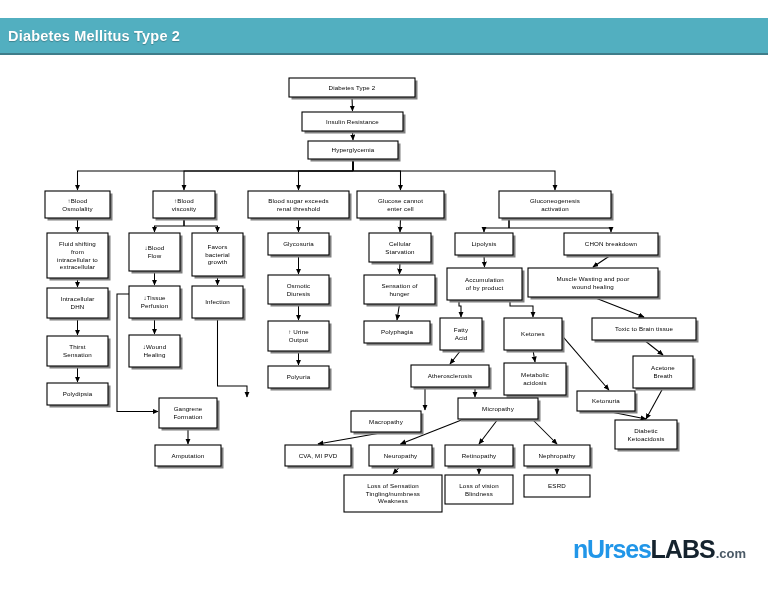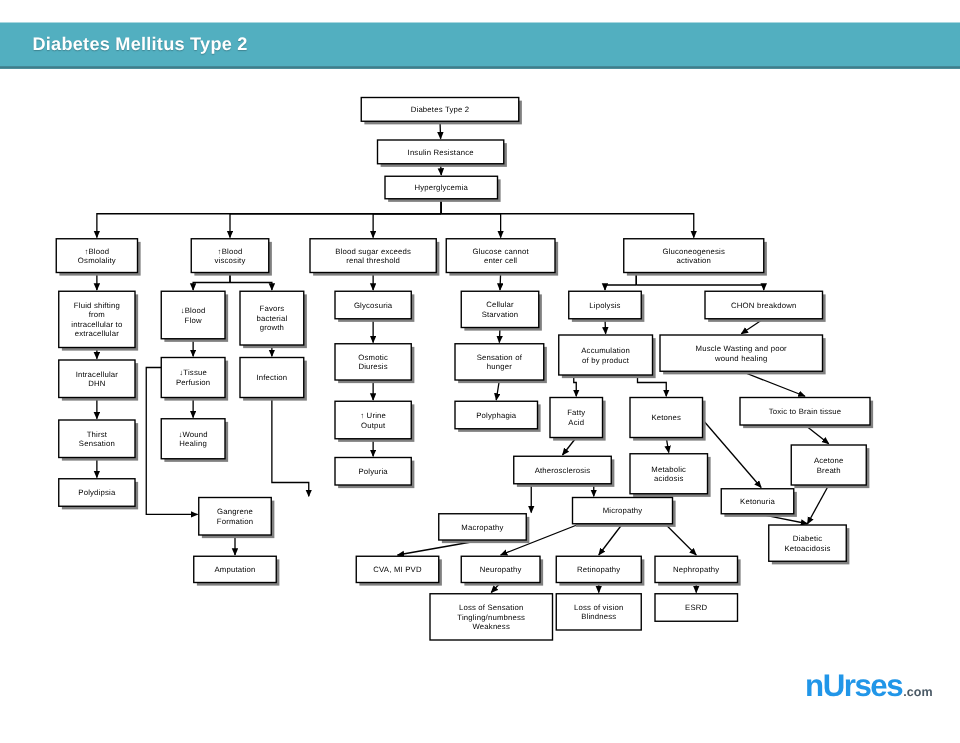--- a/index.html
+++ b/index.html
@@ -14,21 +14,21 @@
     position:absolute;left:0;top:18px;width:768px;height:35px;
     background:#52afc0;
     border-bottom:2px solid #3f7d8a;
     display:flex;align-items:center;
   }
   #header-title{
     color:#ffffff;
     font-size:14.5px;
     font-weight:bold;
     letter-spacing:.2px;
-    margin-left:26px;
+    margin-left:8px;
     text-shadow:0 1px 1px rgba(0,0,0,.25);
   }
   #canvas{
     position:absolute;left:0;top:53px;width:768px;height:541px;
   }
   svg{display:block;}
   .nodebox{ fill:#ffffff; stroke:#000000; stroke-width:1.1; }
   .nodebox.shadow{ fill:#808080; stroke:none; }
   .nlabel{
     font-family:"Liberation Sans", sans-serif;
@@ -40,21 +40,21 @@
   .conn{ stroke:#000000; stroke-width:1.05; fill:none; }
   #logo{
     position:absolute; right:22px; bottom:30px;
     display:flex; align-items:baseline;
     font-family:Liberation Sans, sans-serif;
     font-weight:bold;
     letter-spacing:-1.2px;
   }
   #logo-nurses{ color:#2196e8; font-size:25px; }
   #logo-labs{ color:#15232e; font-size:25px; letter-spacing:-1px;}
-  #logo-dotcom{ color:#4b5a66; font-size:10px; letter-spacing:0; margin-left:1px;}
+  #logo-dotcom{ color:#4b5a66; font-size:13px; letter-spacing:0; margin-left:1px;}
 </style>
 </head>
 <body>
 
 <div id="header-bar">
   <div id="header-title">Diabetes Mellitus Type 2</div>
 </div>
 
 <div id="canvas">
   <svg id="flow-svg" width="768" height="541" viewBox="0 0 768 541">
@@ -345,14 +345,15 @@
         <g>
           <rect x="524" y="422" width="66" height="22" class="nodebox"></rect>
           <text x="557" y="435.2" class="nlabel"><tspan x="557" dy="0">ESRD</tspan></text>
         </g>
       </g>
   </svg>
 </div>
 
 <div id="logo">
   <span id="logo-nurses">nUrses</span>
+  <span id="logo-labs">LABS</span>
   <span id="logo-dotcom">.com</span>
 </div>
 
 </body></html>

